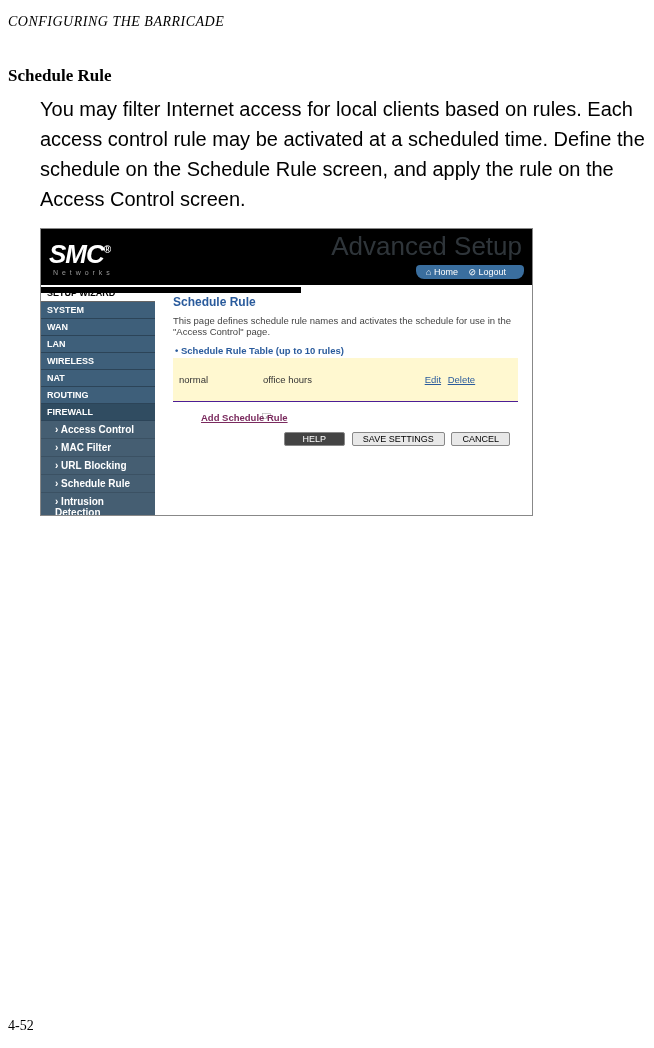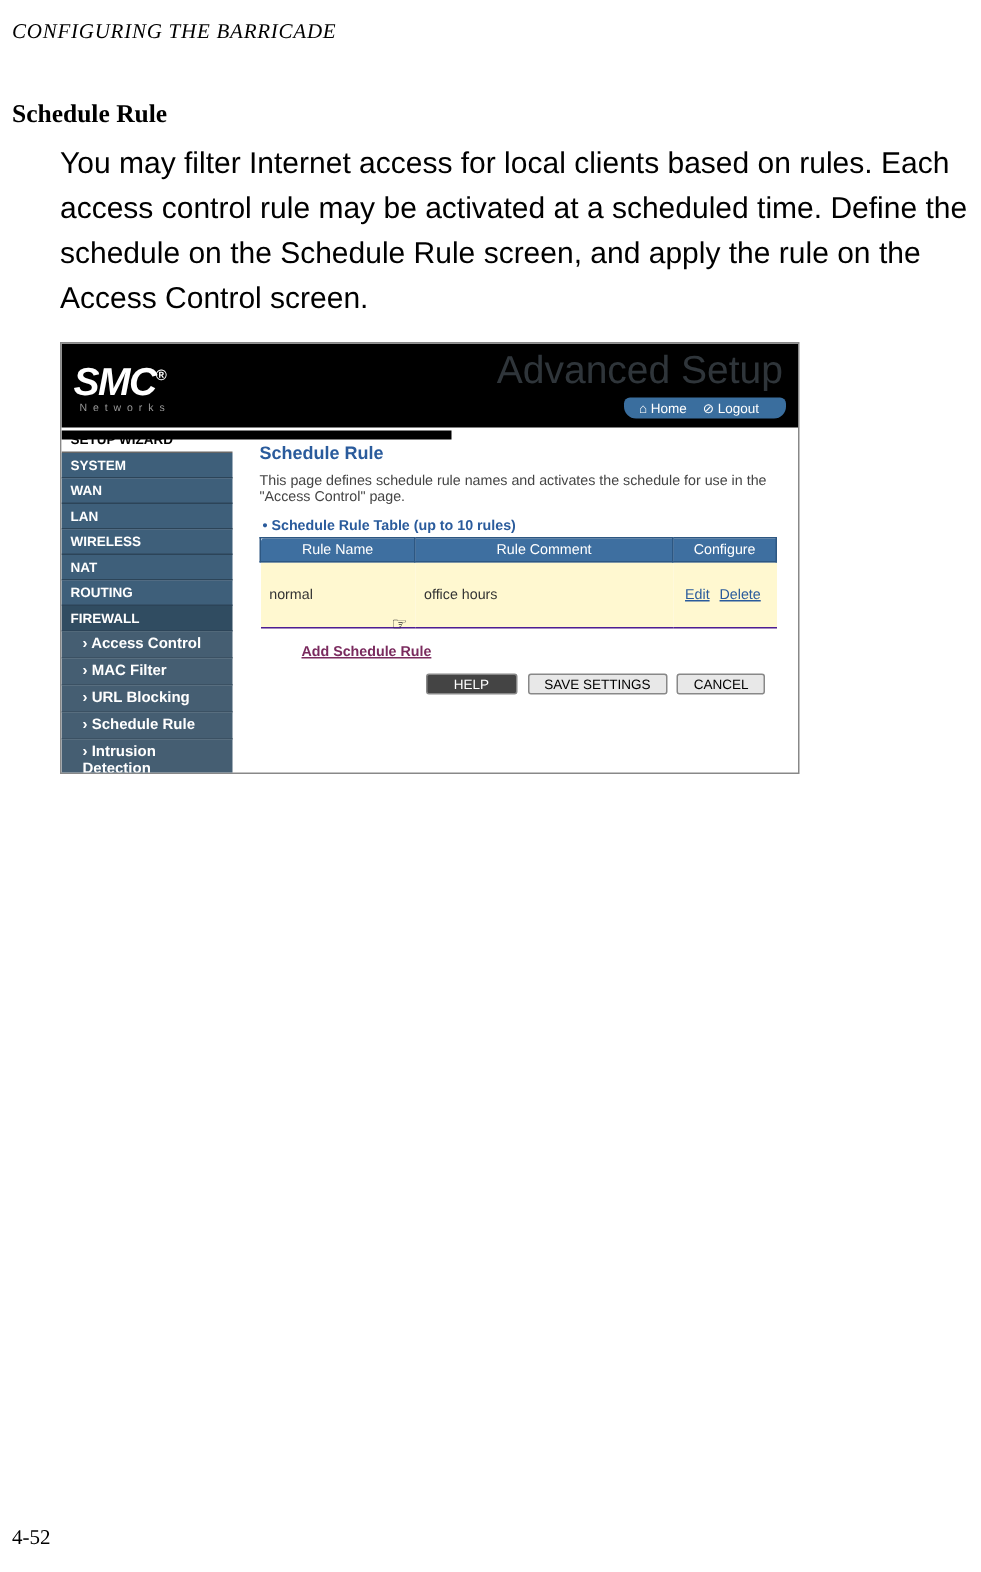--- a/index.html
+++ b/index.html
@@ -26,21 +26,21 @@
     .ss-nav .sub::before { content:"› "; color:#fff;}
     .ss-content { flex:1; padding:10px 14px 10px 18px; position:relative; color:#333;}
     .ss-ctitle { color:#2a5b9c; font-weight:bold; font-size:12px; margin-bottom:6px;}
     .ss-desc { font-size:9.5px; color:#444; margin-bottom:8px;}
     .ss-subh { color:#2a5b9c; font-weight:bold; font-size:9.5px; margin:4px 0 2px 14px;}
     .ss-subh::before { content:"• "; margin-left:-12px;}
     .ss-table { width:100%; border-collapse:collapse; font-size:9.5px; margin-top:2px;}
     .ss-table th { background:#3e6fa0; color:#fff; font-weight:normal; padding:2px 6px; text-align:center; border:1px solid #2d5782;}
     .ss-table th:first-child { border-top-left-radius:2px;}
     .ss-table td { background:#fff8d0; padding:16px 6px; border-bottom:1px solid #4c1d95;}
-    .ss-table td.actions { text-align:left; }
+    .ss-table td.actions { text-align:center; }
     .ss-table td.actions a { color:#2a5b9c; text-decoration:underline; margin:0 2px; cursor:pointer;}
     .ss-addlink { display:inline-block; margin:10px 0 0 28px; color:#7a2a5e; font-weight:bold; font-size:9.5px; text-decoration:underline; cursor:pointer;}
     .ss-cursor { position:absolute; left:106px; top:124px; font-size:12px;}
     .ss-buttons { text-align:right; margin-top:9px; padding-right:8px;}
     .ss-buttons button { font-size:9px; padding:1px 10px; margin-left:4px; background:#e8e8e8; border:1px solid #888; border-radius:2px; cursor:pointer;}
     .ss-buttons button.help { background:#444; color:#fff; padding:1px 18px;}
   </style>
 </head>
 <body>
 
@@ -81,25 +81,20 @@
       <div class="sub">DMZ</div>
 
     </div>
 
     <div class="ss-content">
       <div class="ss-ctitle">Schedule Rule</div>
       <div class="ss-desc">This page defines schedule rule names and activates the schedule for use in the "Access Control" page.</div>
       <div class="ss-subh">Schedule Rule Table (up to 10 rules)</div>
       <table class="ss-table">
         <tbody>
-            <tr>
-          <th style="width:30%">Rule Name</th>
-          <th style="width:50%">Rule Comment</th>
-          <th style="width:20%">Configure</th>
-        </tr>
         <tr>
           <td>normal</td>
           <td>office hours</td>
           <td class="actions">
             <a>Edit</a>
             <a>Delete</a>
           </td>
         </tr>
       </tbody>
         </table>

